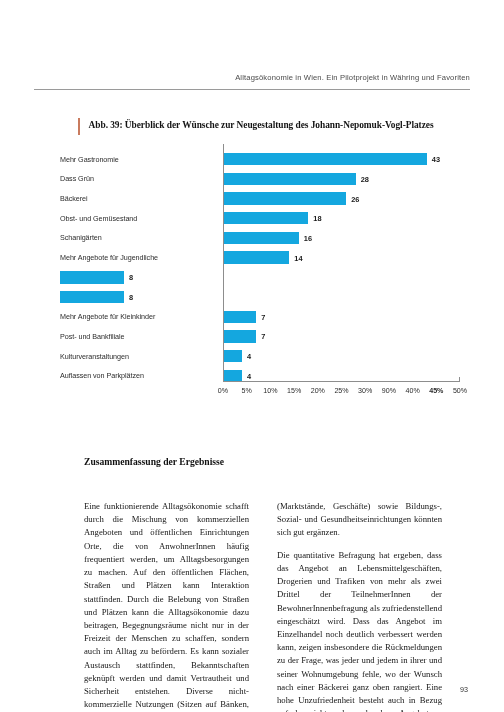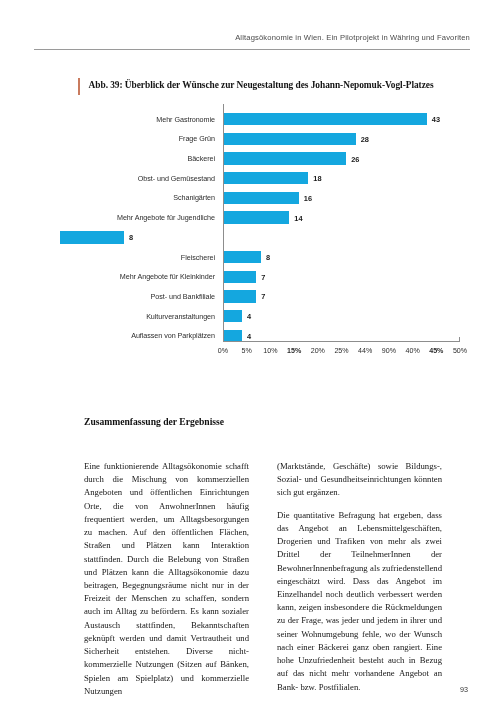--- a/index.html
+++ b/index.html
@@ -12,20 +12,21 @@
     background: #ffffff;
     font-family: "Liberation Serif", serif;
     color: #1a1a1a;
     position: relative;
     overflow: hidden;
   }
 
   .page {
     position: absolute;
     inset: 0;
+    margin-top: 40px;
   }
 
   
   .header {
     position: absolute;
     top: 26px;
     left: 34px;
     right: 34px;
     text-align: right;
     padding-bottom: 5px;
@@ -83,21 +84,21 @@
   }
   .row {
     display: flex;
     align-items: center;
     height: 14.4px;
     margin-bottom: 5.3px;
   }
   .row-label {
     width: 163px;
     flex: 0 0 163px;
-    text-align: right;
+    text-align: left;
     padding-right: 8px;
     box-sizing: border-box;
     font-family: "Liberation Sans", sans-serif;
     font-size: 7.2px;
     color: #2b2b2b;
     letter-spacing: -0.05px;
     white-space: nowrap;
   }
   .row-plot {
     position: relative;
@@ -230,21 +231,21 @@
   <div class="chart">
     <div class="chart-rows" id="chart-rows">
         <div class="row">
           <div class="row-label">Mehr Gastronomie</div>
           <div class="row-plot">
             <div class="bar" style="width: 86%; background: rgb(20, 167, 223);"></div>
             <div class="bar-value" style="left: calc(86% + 5px);">43</div>
           </div>
         </div>
         <div class="row">
-          <div class="row-label">Frage Grün</div>
+          <div class="row-label">Dass Grün</div>
           <div class="row-plot">
             <div class="bar" style="width: 56%; background: rgb(20, 167, 223);"></div>
             <div class="bar-value" style="left: calc(56% + 5px);">28</div>
           </div>
         </div>
         <div class="row">
           <div class="row-label">Bäckerei</div>
           <div class="row-plot">
             <div class="bar" style="width: 52%; background: rgb(20, 167, 223);"></div>
             <div class="bar-value" style="left: calc(52% + 5px);">26</div>
@@ -271,21 +272,20 @@
             <div class="bar-value" style="left: calc(28% + 5px);">14</div>
           </div>
         </div>
         <div class="row">
           <div class="row-plot">
             <div class="bar" style="width: 16%; background: rgb(20, 167, 223);"></div>
             <div class="bar-value" style="left: calc(16% + 5px);">8</div>
           </div>
         </div>
         <div class="row">
-          <div class="row-label">Fleischerei</div>
           <div class="row-plot">
             <div class="bar" style="width: 16%; background: rgb(20, 167, 223);"></div>
             <div class="bar-value" style="left: calc(16% + 5px);">8</div>
           </div>
         </div>
         <div class="row">
           <div class="row-label">Mehr Angebote für Kleinkinder</div>
           <div class="row-plot">
             <div class="bar" style="width: 14%; background: rgb(20, 167, 223);"></div>
             <div class="bar-value" style="left: calc(14% + 5px);">7</div>
@@ -315,24 +315,24 @@
       </div>
     <div class="vaxis"></div>
     <div class="axis">
       <div class="axis-line"></div>
       <div class="axis-cap" style="left:0"></div>
       <div class="axis-cap" style="right:0"></div>
       <div id="tick-labels">
           <div class="tick-label" style="left: 0%;">0%</div>
           <div class="tick-label" style="left: 10%;">5%</div>
           <div class="tick-label" style="left: 20%;">10%</div>
-          <div class="tick-label" style="left: 30%; font-weight: bold;">15%</div>
+          <div class="tick-label" style="left: 30%;">15%</div>
           <div class="tick-label" style="left: 40%;">20%</div>
           <div class="tick-label" style="left: 50%;">25%</div>
-          <div class="tick-label" style="left: 60%;">44%</div>
+          <div class="tick-label" style="left: 60%;">30%</div>
           <div class="tick-label" style="left: 70%;">90%</div>
           <div class="tick-label" style="left: 80%;">40%</div>
           <div class="tick-label" style="left: 90%; font-weight: bold;">45%</div>
           <div class="tick-label" style="left: 100%;">50%</div>
         </div>
     </div>
   </div>
 
   <div class="section-heading">
     <div>Zusammenfassung der Ergebnisse</div>

